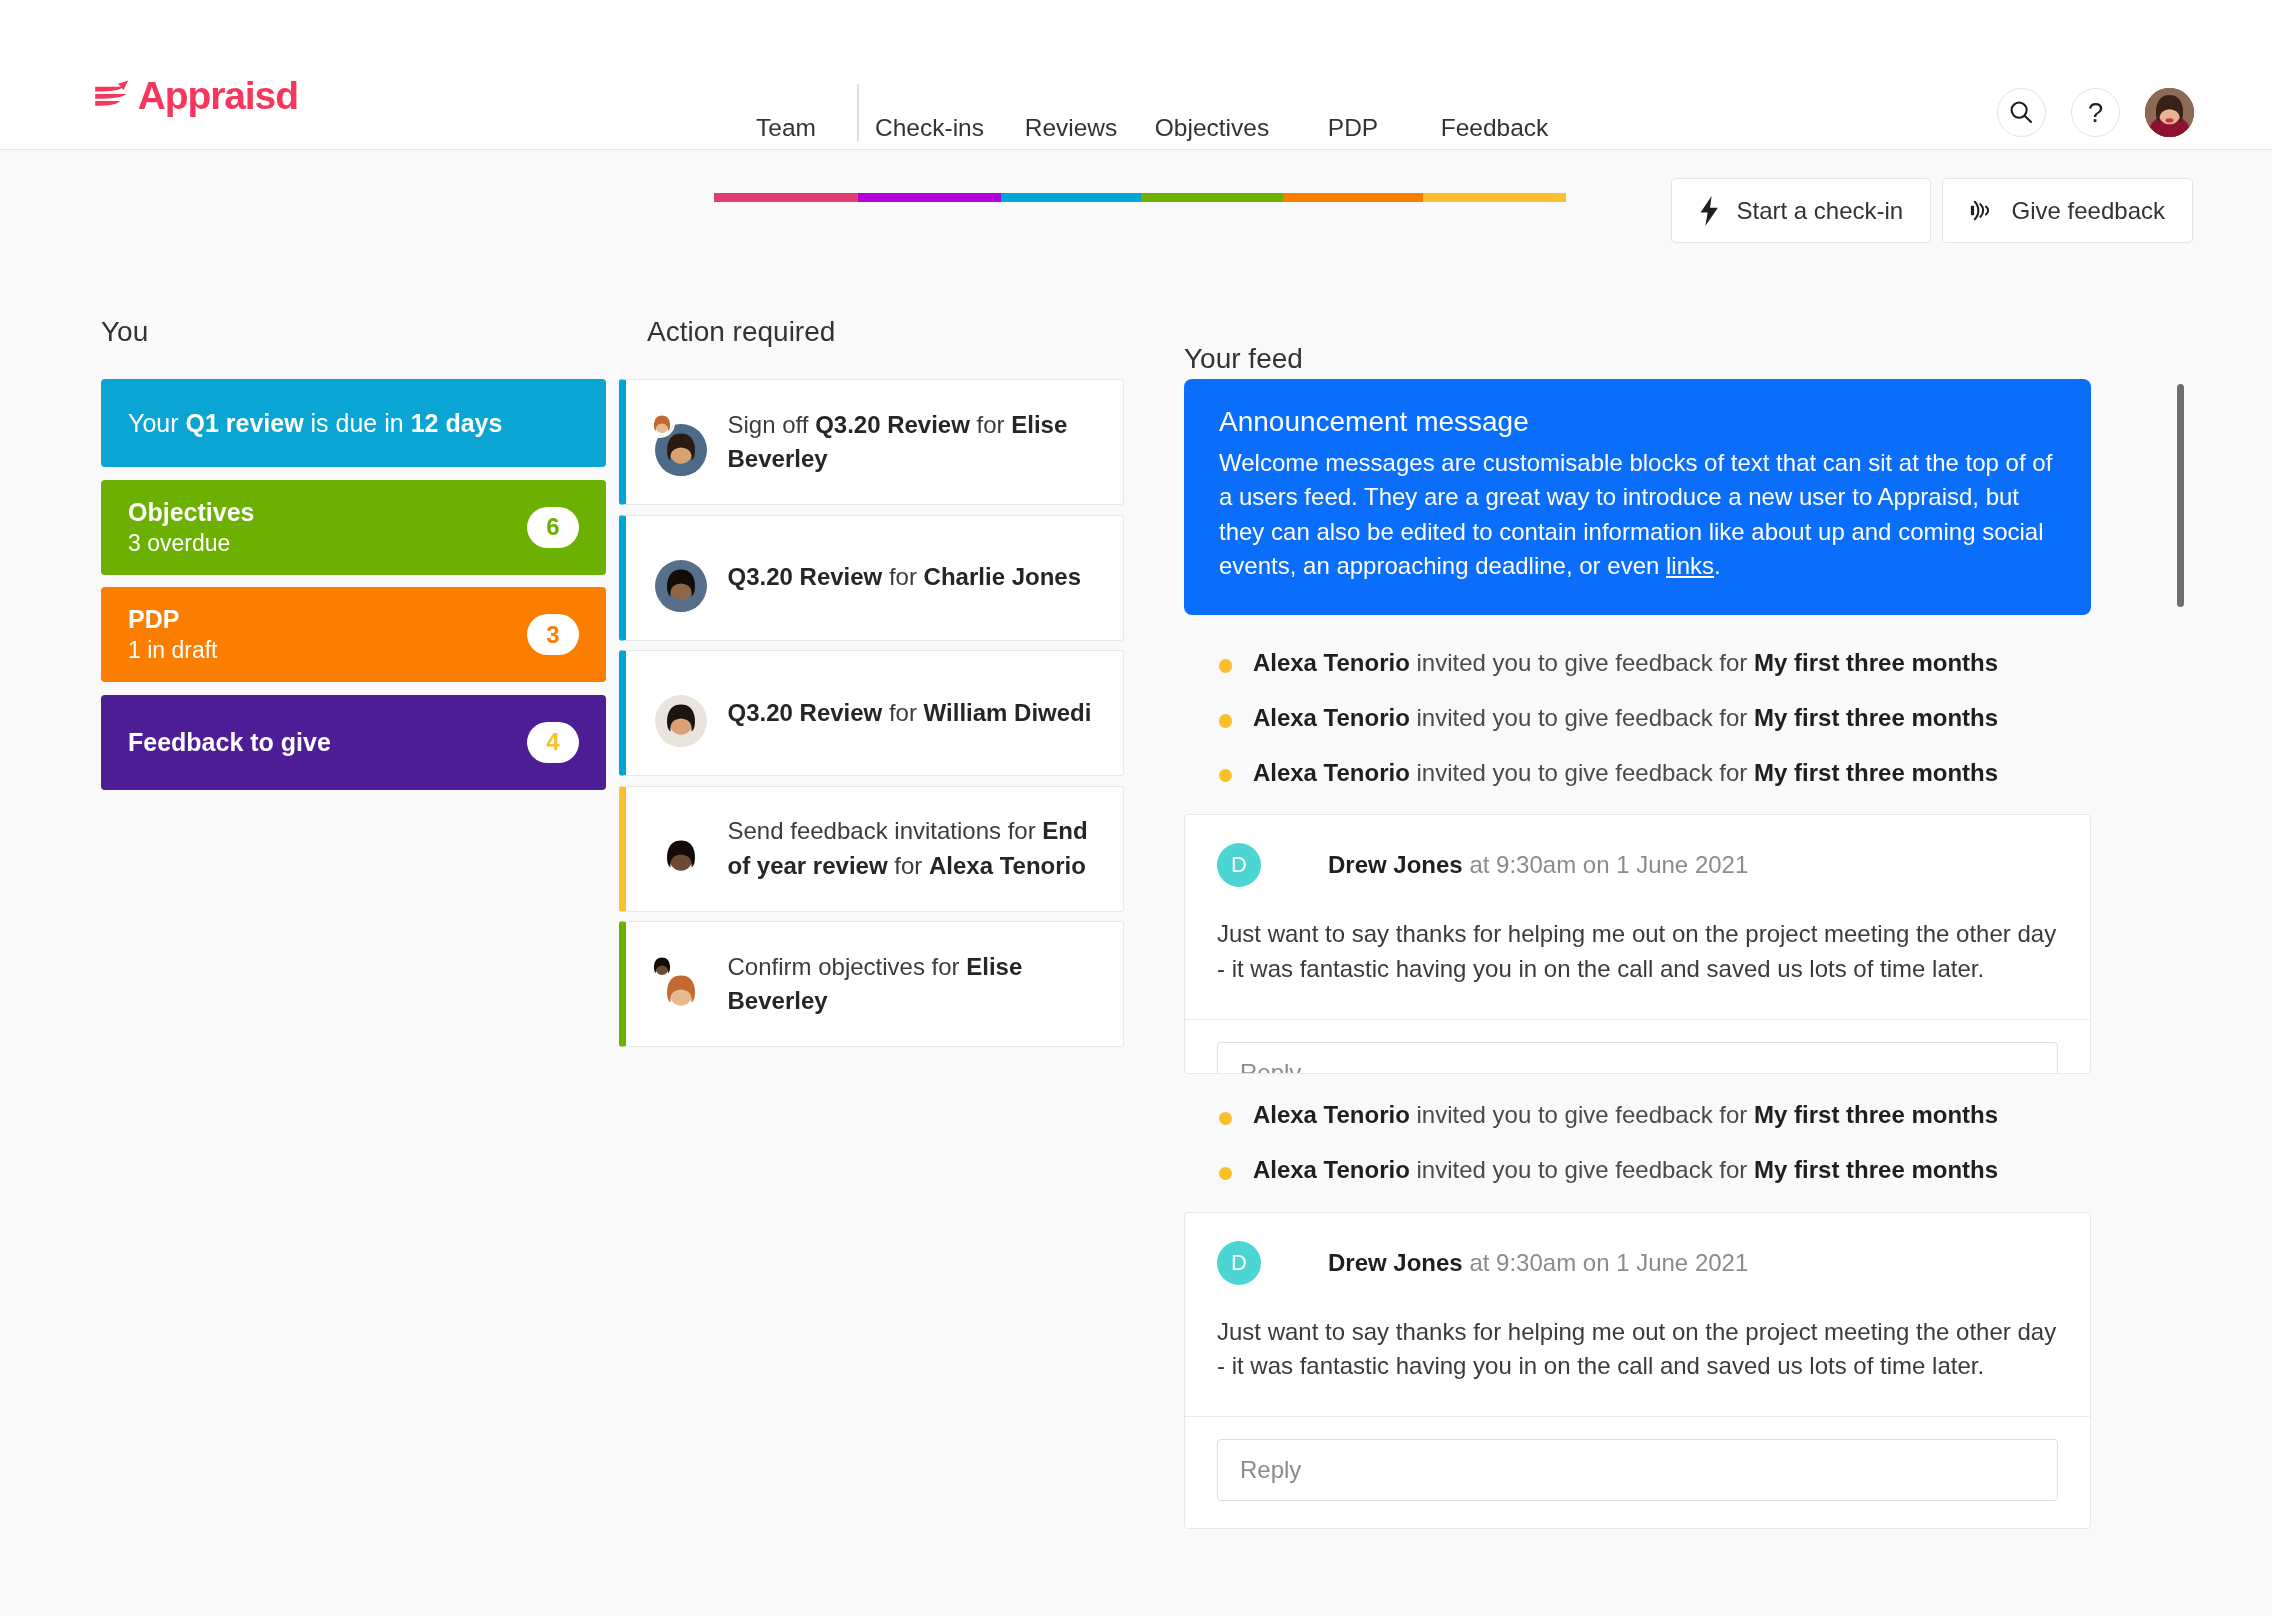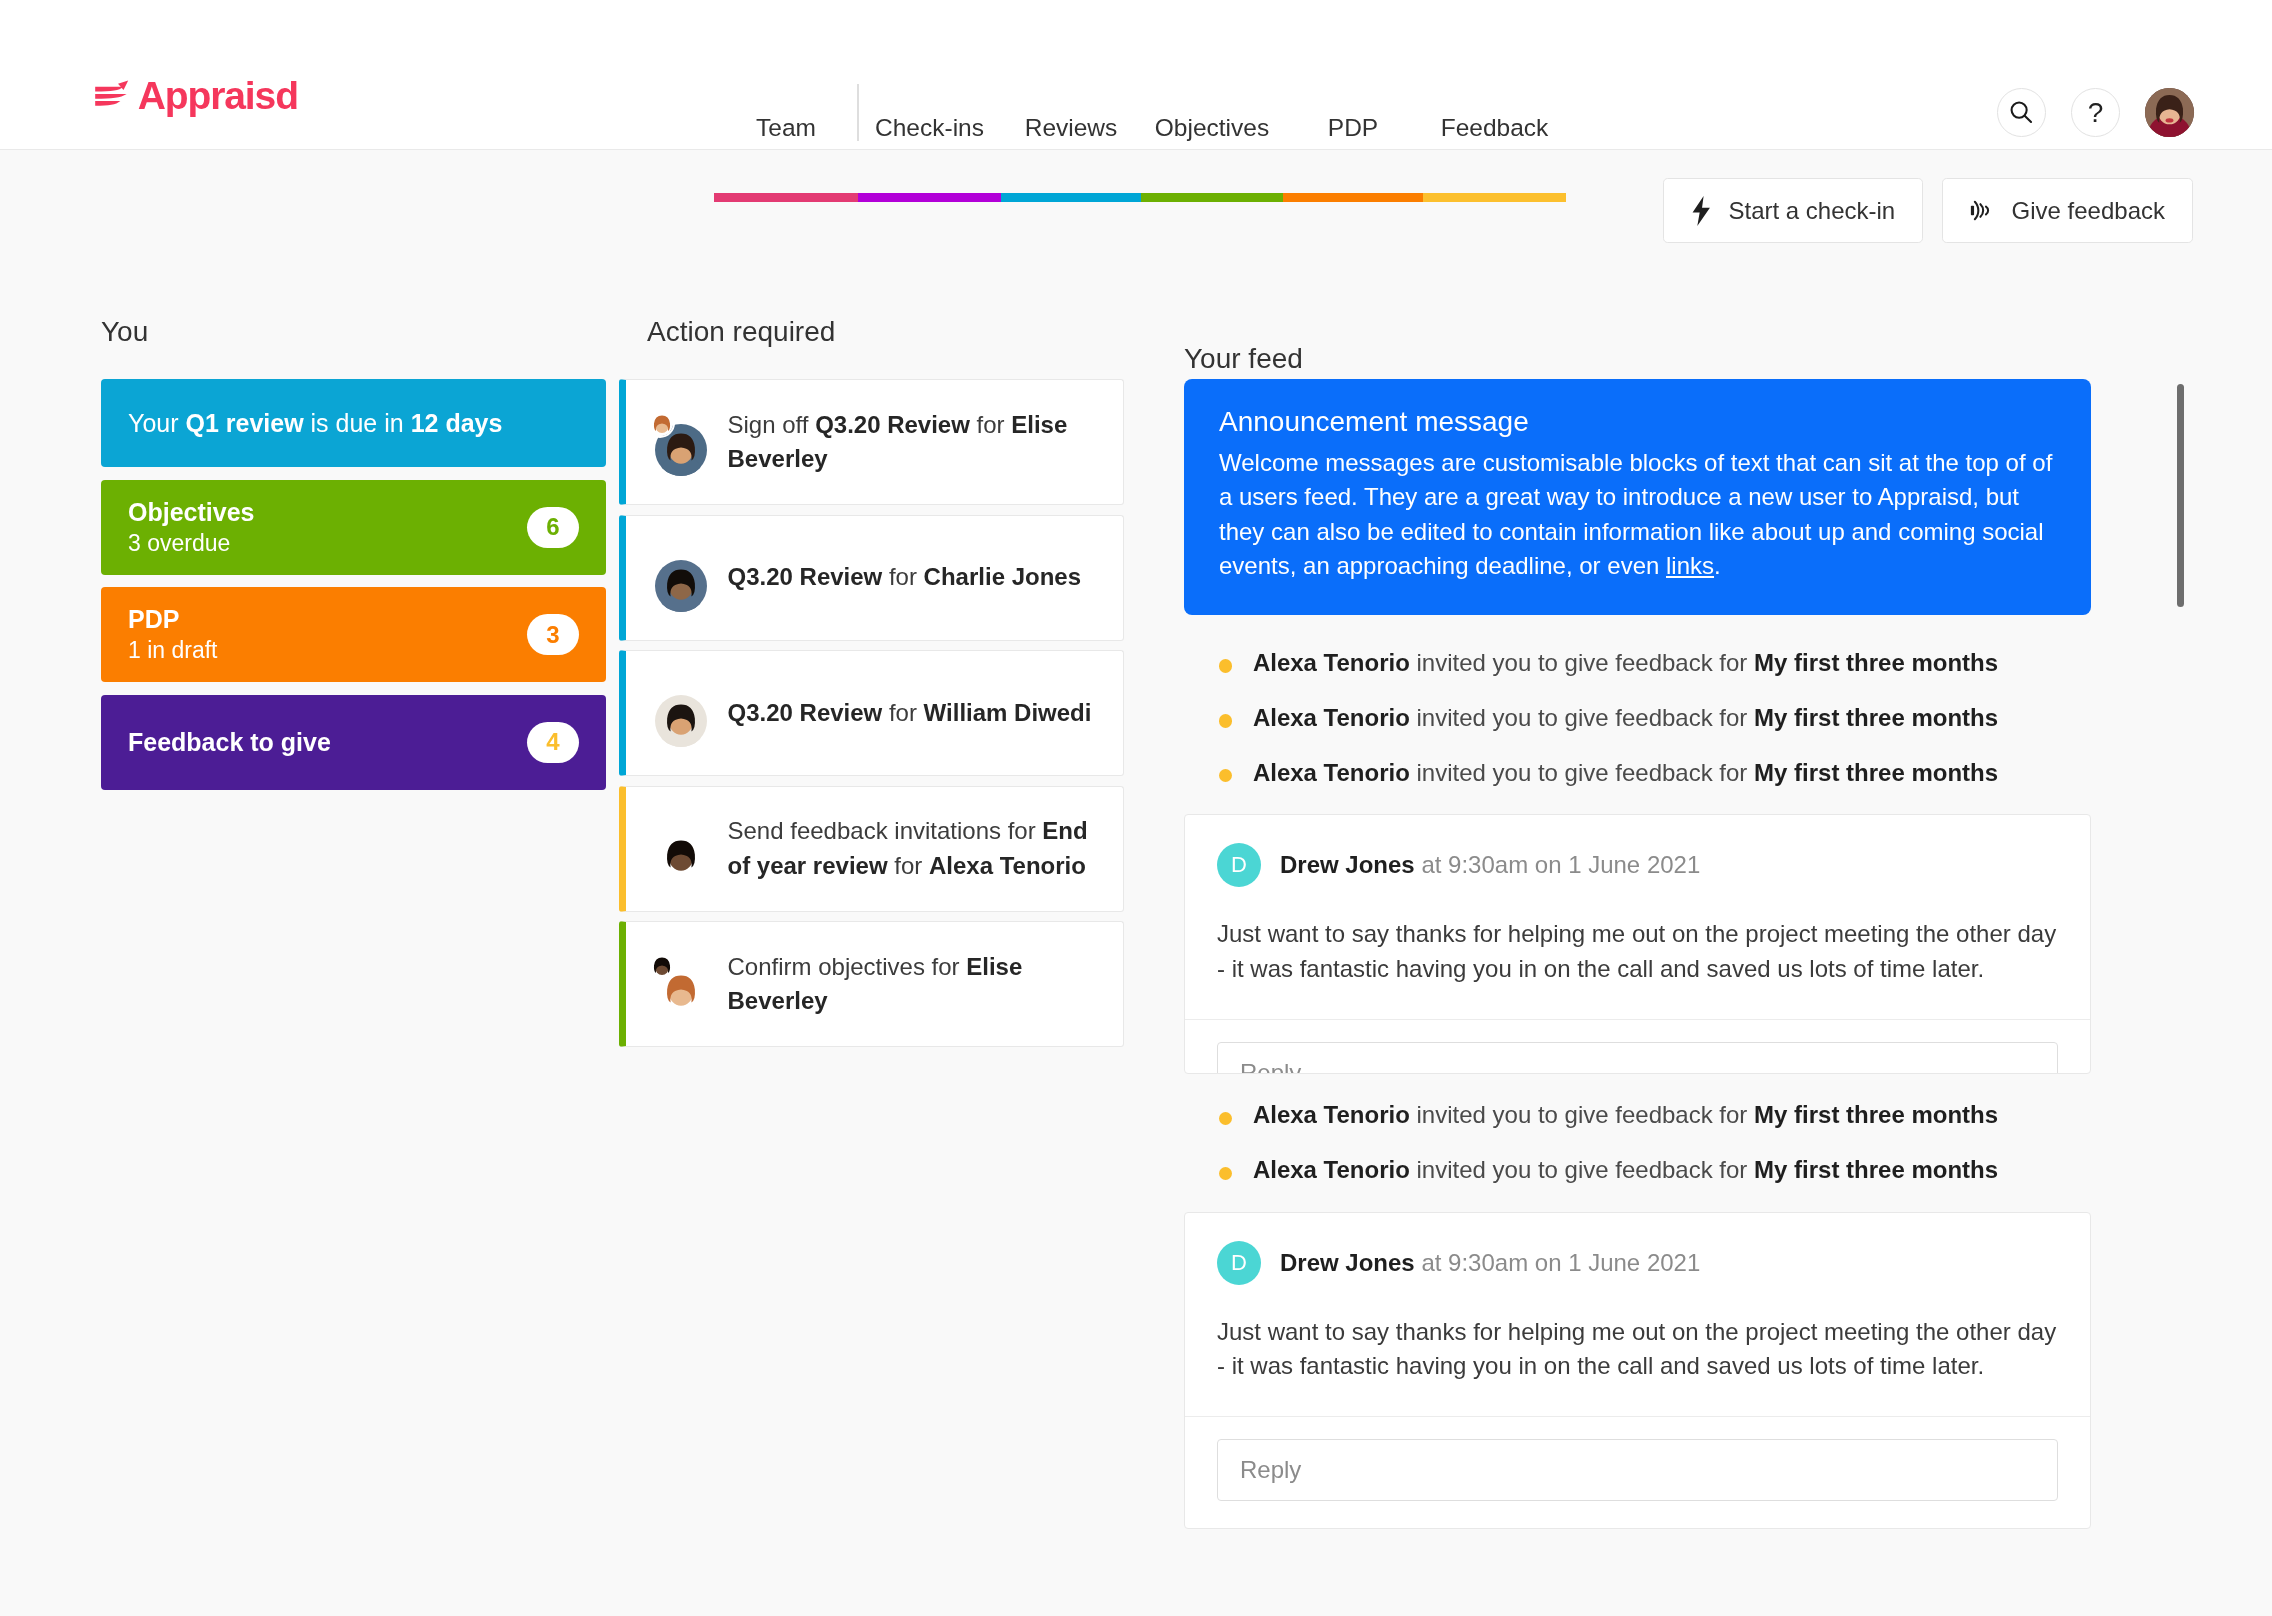--- a/index.html
+++ b/index.html
@@ -52,21 +52,21 @@
     cursor: pointer;
   }
   .help-glyph { font-size: 28px; color: #222; font-weight: 500; line-height: 1; }
   .avatar-photo {
     width: 49px; height: 49px; border-radius: 50%;
     overflow: hidden; position: relative; cursor: pointer;
     background: #5a3a33;
   }
 
   
-  .toolbar { position: absolute; right: 79px; top: 178px; display: flex; gap: 19px; }
+  .toolbar { position: absolute; right: 79px; top: 178px; display: flex; gap: 11px; }
   .tool-btn {
     height: 65px; padding: 0 27px;
     background: #fff; border: 0.8px solid #e4e4e4; border-radius: 4.7px;
     display: flex; align-items: center; gap: 17.4px;
     font-size: 24px; color: #333; cursor: pointer;
   }
 
   
   .col-title {
     position: absolute;
@@ -141,21 +141,21 @@
     background: #fff; border: 0.8px solid #e8e8e8; border-radius: 4px;
     margin: 14px 0; overflow: hidden;
   }
   .cc-head { display: flex; align-items: center; gap: 19px; padding: 28px 32px 0 32px; }
   .initial-avatar {
     width: 44px; height: 44px; border-radius: 50%;
     background: #4bd6d4; color: #fff;
     display: flex; align-items: center; justify-content: center;
     font-size: 22px; line-height: 1;
   }
-  .cc-meta { font-size: 24px; color: #8b8b8b; }
+  .cc-meta { font-size: 24px; color: #8b8b8b; margin-left: 48px; }
   .cc-meta b { color: #1f1f1f; font-weight: bold; }
   .cc-body {
     padding: 30px 32px 32px 32px;
     font-size: 24px; color: #3b3b3b; line-height: 1.45;
     border-bottom: 0.8px solid #ececec;
   }
   .cc-reply { padding: 22px 32px 27px 32px; }
   .reply-input {
     width: 100%; height: 62px;
     border: 0.8px solid #dedede; border-radius: 4px;

